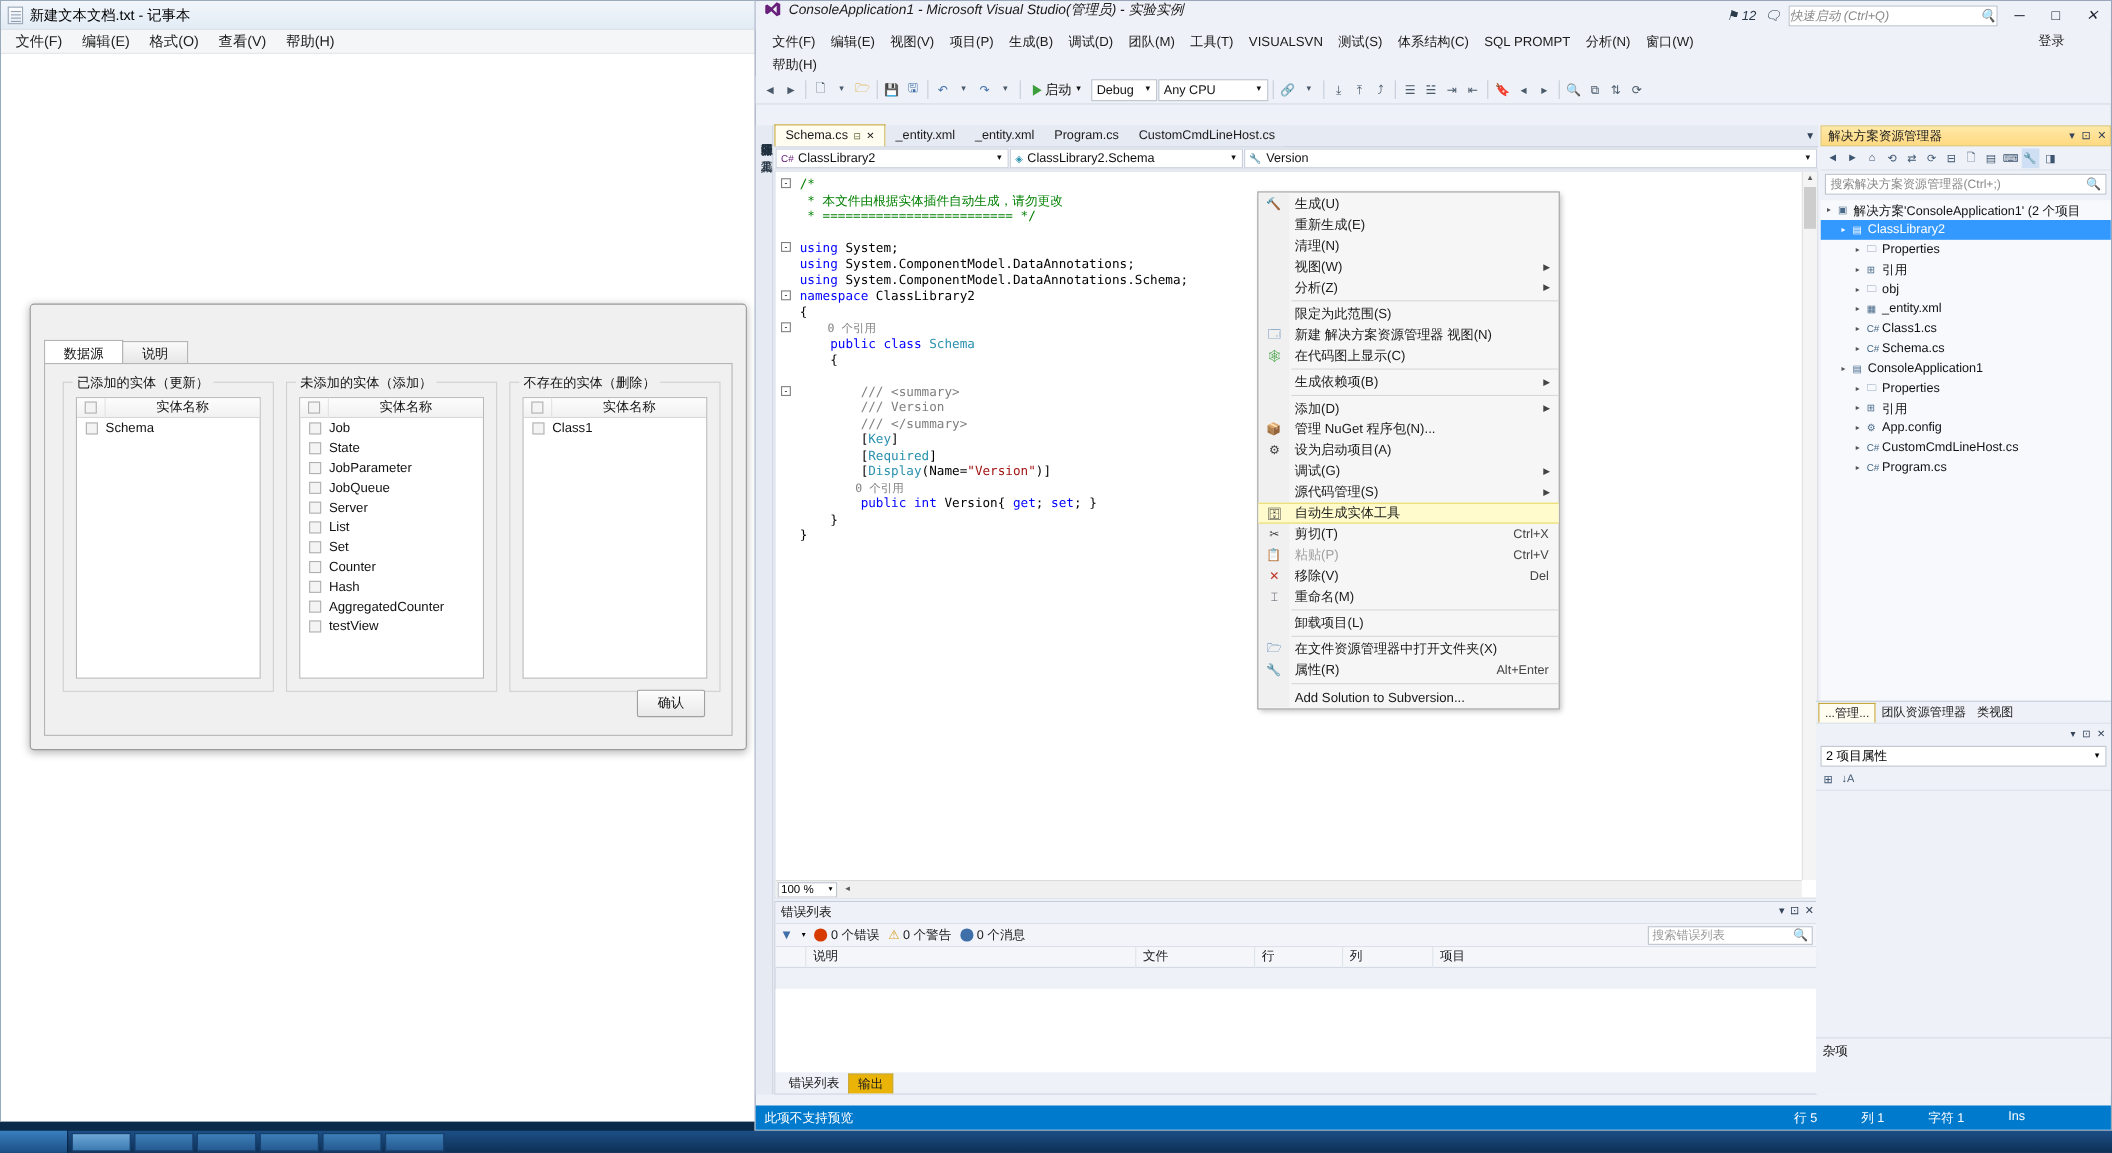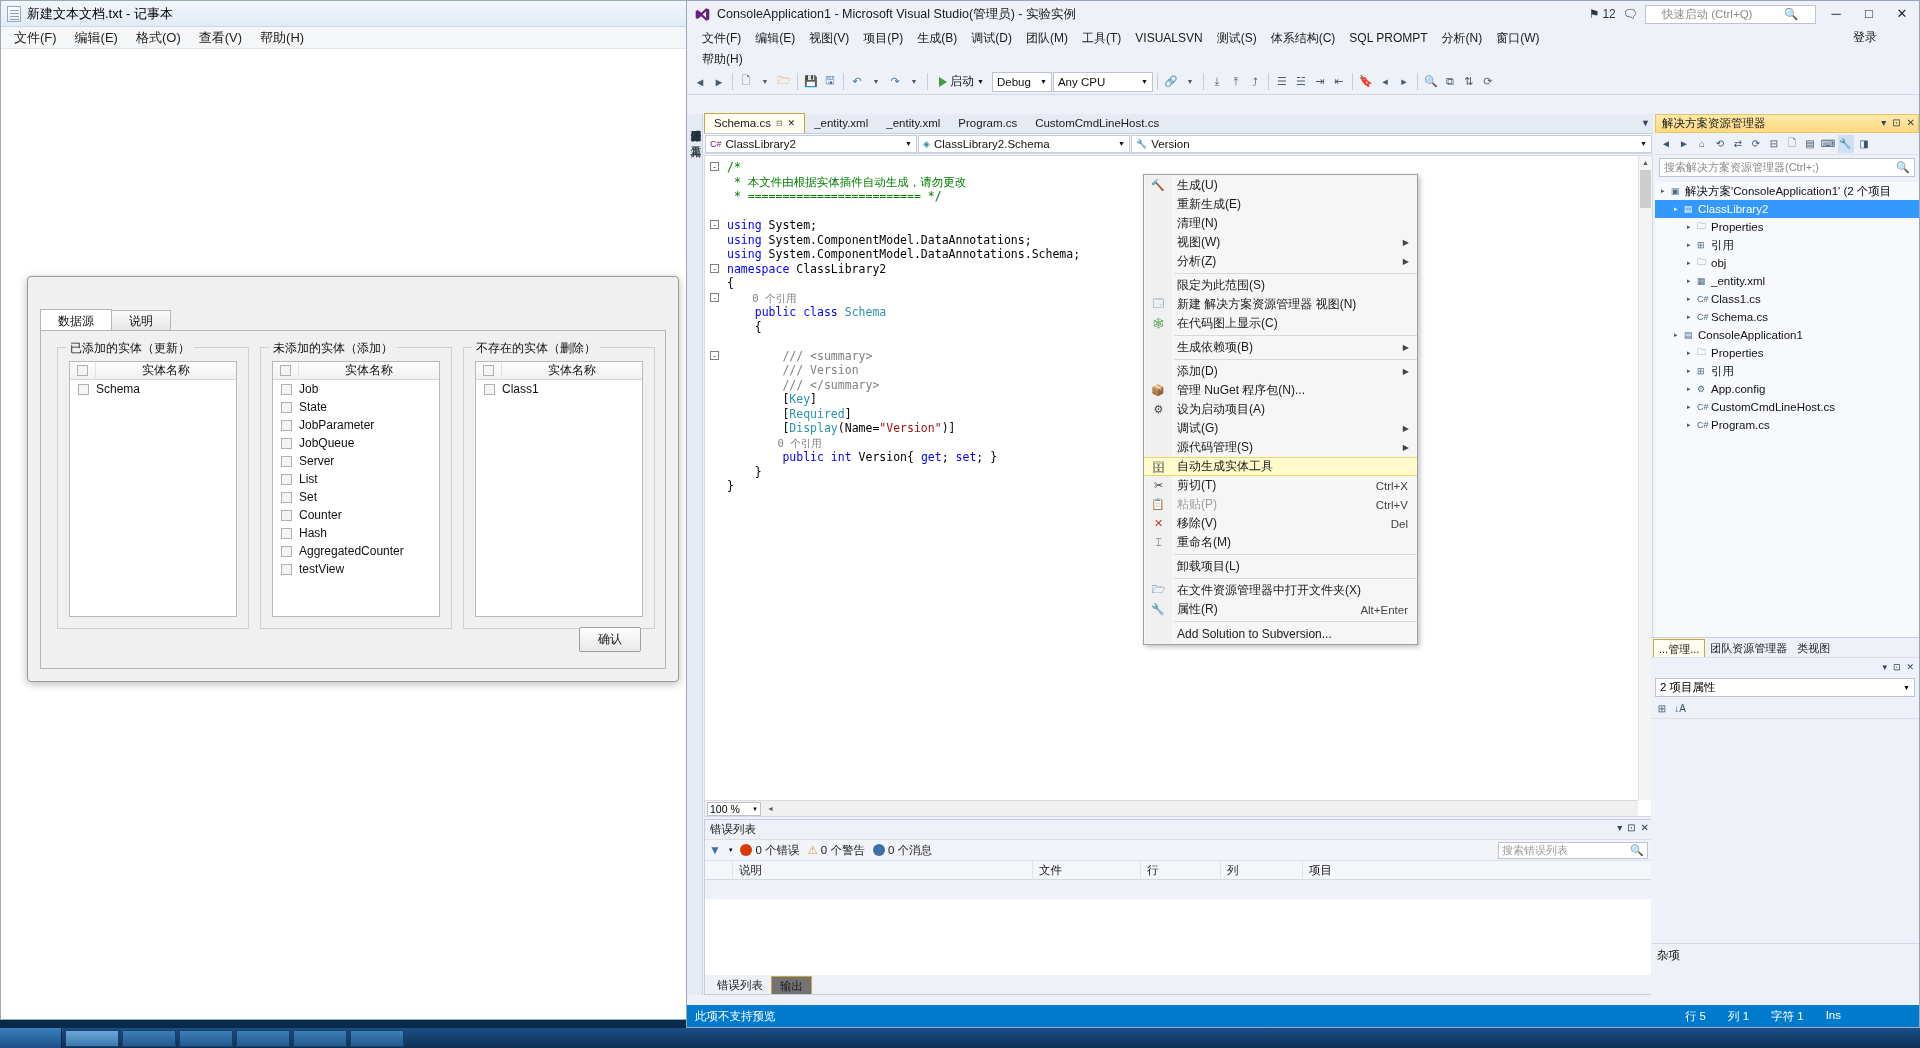--- a/index.html
+++ b/index.html
@@ -66,29 +66,29 @@
   .ckbox { width:11px; height:11px; border:1px solid #b0b0b0; background:#f4f4f4;
     display:inline-block; }
 
   #btn-confirm { position:absolute; right:24px; bottom:16px; width:62px; height:25px;
     background:linear-gradient(to bottom,#fdfdfd,#e9e9e9); border:1px solid #a0a0a0;
     font-size:12px; color:#111; text-align:center; line-height:23px; border-radius:2px; }
 
   
   #vs { position:absolute; left:686px; top:0; width:1234px; height:1028px;
     background:#eef1f7; border:1px solid #9aa7bb; font-size:12px; }
-  #vs-title { height:26px; background:#eef1f7; display:flex; align-items:center;
-    padding:0 4px; position:relative; }
+  #vs-title { height:26px; background:#eef1f7; display:flex; 
+    padding:0 4px; position:relative;font-style:italic; }
   #vs-logo { width:15px; height:15px; margin:0 7px 0 4px; position:relative; flex:0 0 auto; }
   #vs-title-text { font-size:12.5px; color:#1a1a1a; }
   #vs-title-right { position:absolute; right:4px; top:0; height:26px; display:flex;
     align-items:center; gap:7px; }
   .vs-notif { display:flex; align-items:center; gap:3px; color:#2a3a4a; font-size:12px; }
-  #quick-launch { width:171px; height:19px; background:#fff; border:1px solid #bcc4cf;
-    display:flex; align-items:center; padding:0 16px; font-size:11.5px; color:#8a8a8a; }
+  #quick-launch { width:190px; height:19px; background:#fff; border:1px solid #bcc4cf;
+    display:flex; align-items:center; padding:0 0; font-size:11.5px; color:#8a8a8a; }
   .wbtn { width:26px; height:20px; text-align:center; line-height:20px; color:#223; font-size:13px; }
 
   #vs-menubar { height:22px; display:flex; align-items:center; padding-left:8px;
     flex-wrap:wrap; position:relative; }
   #vs-menubar2 { height:20px; display:flex; align-items:center; padding-left:8px; }
   .vmi { padding:1px 7px; font-size:12px; color:#1a1a1a; }
   #vs-login { position:absolute; right:36px; top:1px; font-size:12px; color:#1a1a1a; padding:1px 6px; }
 
   #vs-toolbar { height:26px; background:#eef1f7; border-bottom:1px solid #d4dae4;
     display:flex; align-items:center; padding:0 4px; gap:1px; }
@@ -162,21 +162,21 @@
   #el-search { margin-left:auto; width:150px; height:17px; background:#fff;
     border:1px solid #bcc4cf; display:flex; align-items:center; padding:0 3px;
     font-size:11px; color:#9a9a9a; }
   #el-cols { height:19px; background:#f4f6fa; border-bottom:1px solid #d4dae4; display:flex;
     align-items:center; font-size:11.5px; color:#1a1a1a; }
   #el-cols > div { border-right:1px solid #dfe4ec; height:19px; line-height:19px; padding-left:6px; }
   #el-grid { position:absolute; left:0; right:0; top:79px; bottom:19px; background:#fff; }
   #el-tabs { position:absolute; left:0; right:0; bottom:0; height:19px; display:flex;
     align-items:flex-end; background:#eef1f7; padding-left:4px; }
   .eltab { height:18px; line-height:18px; padding:0 8px; font-size:11.5px; color:#1a1a1a; }
-  .eltab.active { background:#737373; border:1px solid #c6a93e; border-bottom:none; }
+  .eltab.active { background:#eab308; border:1px solid #c6a93e; border-bottom:none; }
 
   
   #sol-ex { position:absolute; right:0; top:0; width:264px; bottom:0; background:#eef1f7; }
   #se-head { height:19px; display:flex; align-items:center; padding:0 6px;
     background:linear-gradient(to bottom,#ffe9a8,#ffd982); position:relative; border:1px solid #e0c66a; }
   #se-head-title { font-size:11.5px; color:#1a1a1a; }
   #se-head-btns { position:absolute; right:3px; top:2px; display:flex; gap:6px;
     font-size:10px; color:#33435a; }
   #se-toolbar { height:22px; display:flex; align-items:center; padding:0 3px; gap:2px;
     border-bottom:1px solid #dbe1ea; }
@@ -206,21 +206,21 @@
   #props-grid { position:absolute; left:0; right:0; top:84px; bottom:52px; background:#fff; }
   .prow { display:flex; height:17px; font-size:11.5px; align-items:center; }
   .prow .pk { width:112px; padding-left:6px; color:#111; border-right:1px solid #e8e8e8; }
   .prow .pv { flex:1; padding-left:5px; color:#111; overflow:hidden; white-space:nowrap; }
   #props-desc { position:absolute; left:0; right:0; bottom:0; height:52px;
     border-top:1px solid #d4dae4; padding:4px 6px; font-size:11.5px; color:#111; }
 
   
   #vs-status { position:absolute; left:0; right:0; bottom:0; height:22px; background:#007acc;
     color:#fff; display:flex; align-items:center; padding:0 8px; font-size:11.5px; }
-  #vs-status .sp { margin-left:auto; display:flex; gap:22px; padding-right:70px;justify-content:space-between; }
+  #vs-status .sp { margin-left:auto; display:flex; gap:40px; padding-right:70px;justify-content:space-between; }
 
   
   #ctxmenu { position:absolute; left:1143px; top:174px; width:275px;
     background:#f6f6f6; border:1px solid #a0a0a0; box-shadow:2px 2px 5px rgba(0,0,0,.25);
     padding:1px 0; z-index:50; }
   #ctx-gutter { position:absolute; left:1px; top:1px; bottom:1px; width:27px;
     background:#f0f0f0; }
   .ctxi { position:relative; height:19px; display:flex; align-items:center;
     font-size:12px; color:#1a1a1a; padding-left:33px; z-index:2; }
   .ctxi.hl { background:#fffbcc; border-top:1px solid #e8d96a; border-bottom:1px solid #e8d96a; }

